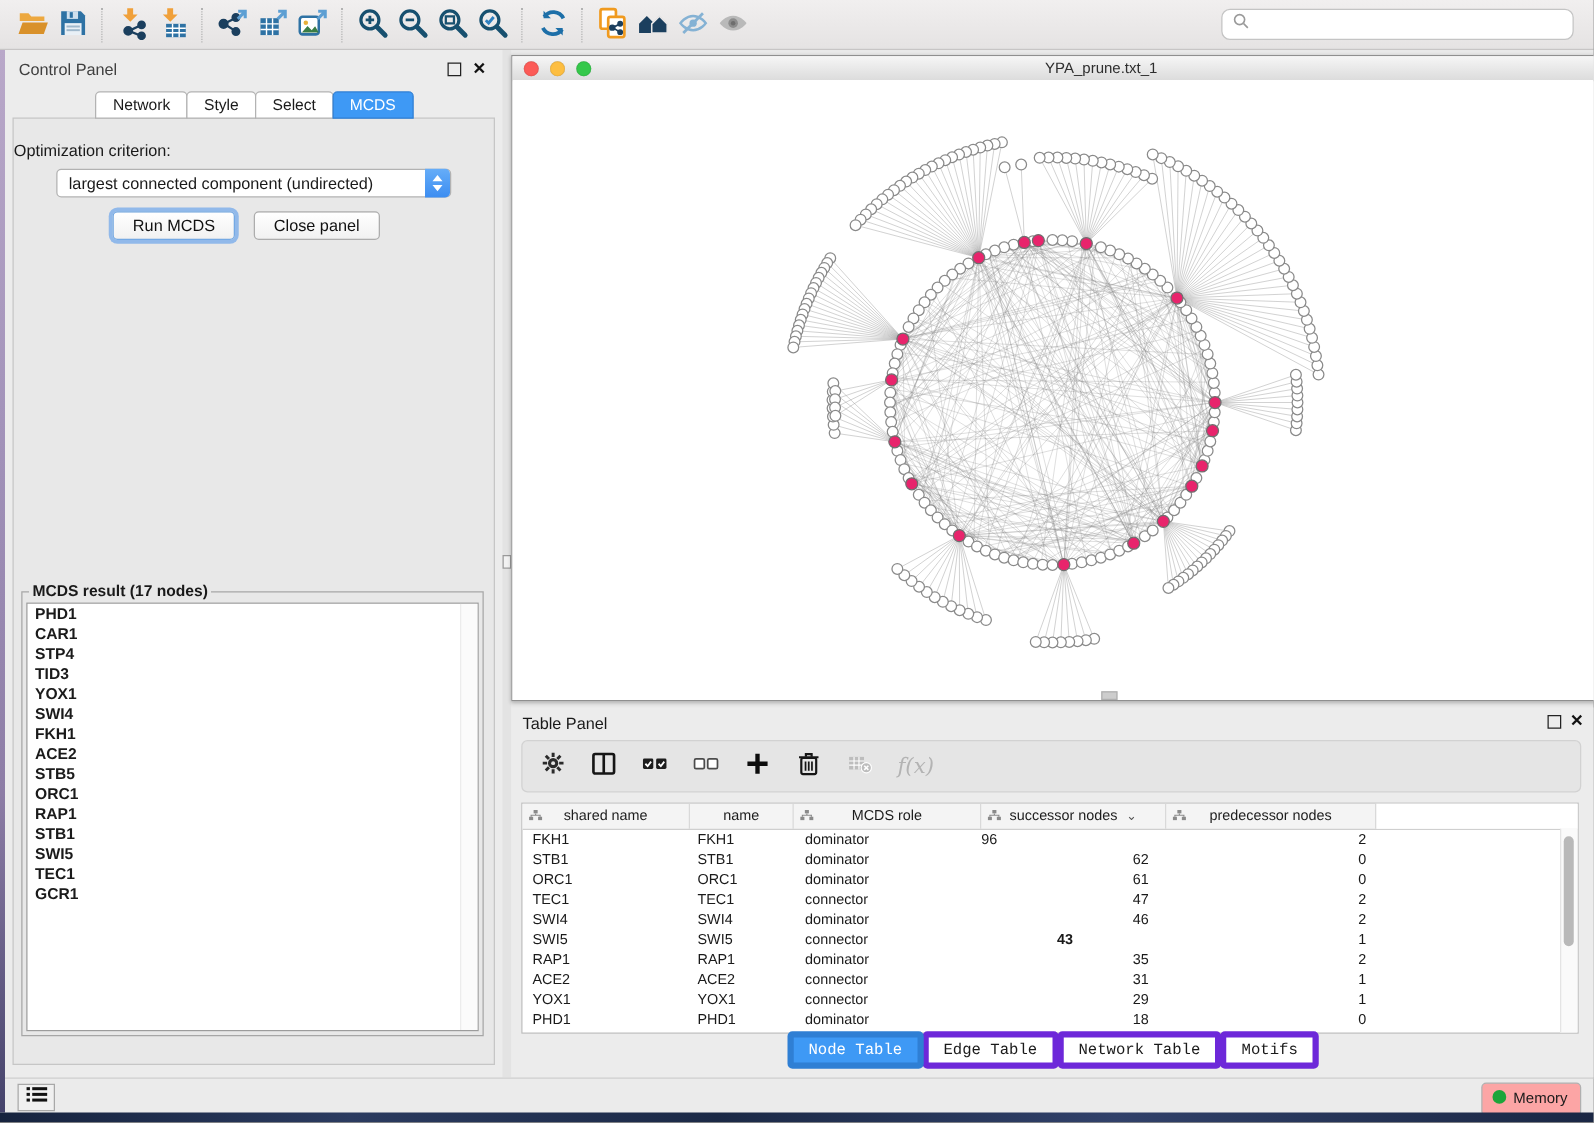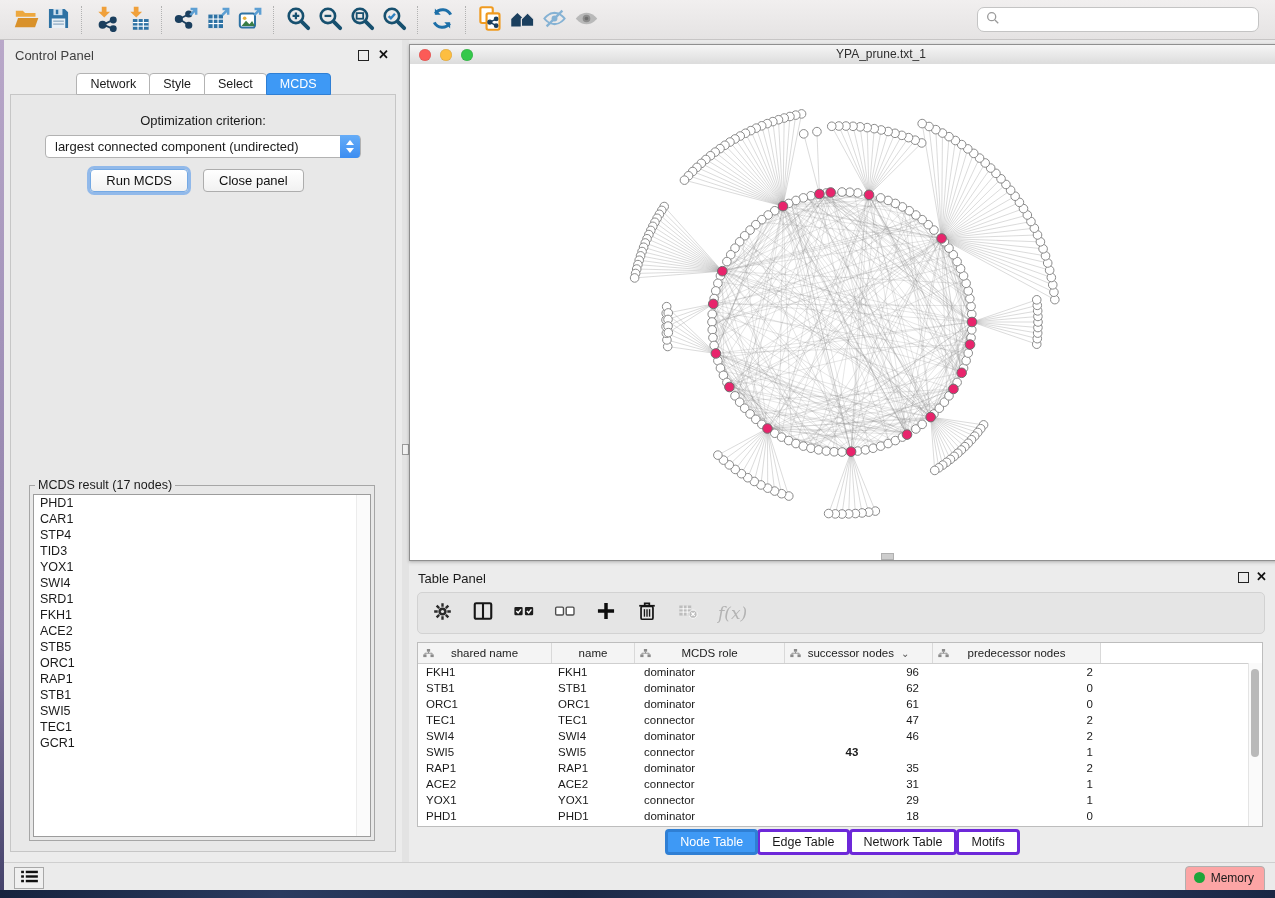--- a/index.html
+++ b/index.html
@@ -24,34 +24,34 @@
   .cp-header{position:relative;height:30px;}
   .cp-title{position:absolute;left:11px;top:8px;font-size:13px;color:#404040;}
   .float-glyph{position:absolute;width:9px;height:9px;border:1.5px solid #222;top:10px;}
   .close-glyph{position:absolute;top:7px;font-size:13px;font-weight:bold;color:#111;}
   .cp-header .float-glyph{right:33px;} .cp-header .close-glyph{right:13px;}
   .cp-tabs{position:absolute;left:0;top:33px;width:100%;display:flex;justify-content:center;z-index:2;}
   .tab{height:20px;line-height:20px;padding:0 13px;background:#fff;border:1px solid #b3b3b3;margin-right:-1px;
        font-size:12.5px;border-radius:4px 4px 0 0;color:#1a1a1a;}
   .tab.active{background:#3e99f5;border-color:#2f7fd4;color:#fff;z-index:3;}
   .cp-body{position:absolute;left:6px;right:6px;top:54px;bottom:10px;background:#e8e8e8;border:1px solid #c6c6c6;}
-  .opt-label{position:absolute;top:18px;left:0;right:0;text-align:center;font-size:13px;}
+  .opt-label{position:absolute;top:18px;left:0;right:0;text-align:left;font-size:13px;}
   .select{position:absolute;top:40px;left:50%;transform:translateX(-50%);width:316px;height:23px;background:#fff;
           border:1px solid #b2b2b2;border-radius:4px;box-sizing:border-box;font-size:13px;}
   .select .val{position:absolute;left:9px;top:3px;white-space:nowrap;}
   .stepper{position:absolute;right:0;top:-1px;bottom:-1px;width:20px;background:linear-gradient(#66adf8,#3c8df1);
            border-radius:0 4px 4px 0;display:flex;flex-direction:column;align-items:center;justify-content:center;gap:3px;}
   .stepper i{display:block;width:0;height:0;border-left:4px solid transparent;border-right:4px solid transparent;}
   .stepper .up{border-bottom:5px solid #fff;} .stepper .dn{border-top:5px solid #fff;}
   .btn-row{position:absolute;top:74px;left:0;right:12px;display:flex;justify-content:center;gap:15px;}
   .btn{height:23px;padding:0 15px;background:linear-gradient(#ffffff,#f1f1f1);border:1px solid #adadad;
        border-radius:4px;font-size:13px;font-family:inherit;color:#111;}
   .btn.focused{box-shadow:0 0 0 3px rgba(98,160,235,.65);border-color:#74a9e4;}
   .result-box{position:absolute;left:6px;right:8px;top:371px;height:361px;border:1px solid #a6a6a6;
-              margin:12px;padding:0;}
+              margin:0;padding:0;font-weight:bold;}
   .result-box legend{font-size:12.5px;padding:0 3px;margin-left:5px;}
   .listbox{position:absolute;left:3px;right:3px;top:2px;bottom:3px;background:#fff;border:1px solid #9c9c9c;overflow:hidden;}
   .listbox .item{font-size:12.5px;line-height:16px;padding-left:6px;}
   .listbox .track{position:absolute;right:0;top:0;bottom:0;width:13px;background:#fbfbfb;border-left:1px solid #ececec;}
   
   .splitter{position:absolute;left:402px;top:40px;width:7px;height:822px;background:#e3e3e3;}
   .splitter .knob{position:absolute;left:0;top:404px;width:7px;height:11px;background:#f2f2f2;border:1px solid #9a9a9a;box-sizing:border-box;}
   
   .right-pane{position:absolute;left:409px;top:40px;width:866px;height:822px;background:#e9e9e9;}
   .net-window{position:absolute;left:0;top:4px;width:944px;height:517px;border:1px solid #8f8f8f;
@@ -75,22 +75,22 @@
   .thead{display:flex;height:20px;background:#f4f4f4;border-bottom:1px solid #cfcfcf;font-size:11.5px;}
   .th{position:relative;border-right:1px solid #d9d9d9;display:flex;align-items:center;justify-content:center;box-sizing:border-box;color:#1c1c1c;}
   .th .hicon{position:absolute;left:5px;top:5px;}
   .th .sort{margin-left:7px;color:#555;font-size:10px;}
   .th-fill{flex:1;background:#fff;}
   .trow{display:flex;height:16px;font-size:11.5px;align-items:center;}
   .td{box-sizing:border-box;white-space:nowrap;overflow:hidden;}
   .vscroll{position:absolute;right:0;top:20px;bottom:0;width:13px;background:#fafafa;border-left:1px solid #e4e4e4;}
   .vthumb{position:absolute;left:2px;top:6px;width:8px;height:88px;background:#b9b9b9;border-radius:5px;}
   .tp-tabs{position:absolute;left:0;right:0;bottom:7px;display:flex;justify-content:center;}
-  .ttab{height:20px;line-height:20px;padding:0 12px;background:#fff;border:3px solid #6d28d9;margin-right:-1px;
-        font-size:12.5px;border-radius:4px;color:#1a1a1a;}
+  .ttab{height:20px;line-height:20px;padding:0 12px;background:#fff;border:5px solid #6d28d9;margin-right:-1px;
+        font-size:12.5px;border-radius:4px;color:#1a1a1a;font-family:Liberation Mono, monospace;}
   .ttab.active{background:#3e99f5;border-color:#2f7fd4;color:#fff;z-index:2;position:relative;}
   
   .status-bar{position:absolute;left:4px;right:0;top:862px;height:28px;background:#ebebeb;border-top:1px solid #cfcfcf;box-sizing:border-box;}
   .list-btn{position:absolute;left:10px;top:4px;width:28px;height:20px;border:1px solid #a8a8a8;background:#f0f0f0;
             display:grid;place-items:center;}
   .memory-btn{position:absolute;right:10px;top:3px;height:21px;padding:0 10px 4px 8px;background:#fca5a5;border:1px solid #b0b0b0;
               border-radius:4px;display:flex;align-items:center;gap:6px;font-size:12px;}
   .memory-dot{width:11px;height:11px;border-radius:50%;background:#1ca53a;}
 </style>
 </head>
@@ -284,21 +284,20 @@
       <fieldset class="result-box">
         <legend>MCDS result (17 nodes)</legend>
         <div class="listbox" id="resultList">
           <div class="track"></div>
         <div class="item">PHD1</div>
             <div class="item">CAR1</div>
             <div class="item">STP4</div>
             <div class="item">TID3</div>
             <div class="item">YOX1</div>
             <div class="item">SWI4</div>
-            <div class="item">SRD1</div>
             <div class="item">FKH1</div>
             <div class="item">ACE2</div>
             <div class="item">STB5</div>
             <div class="item">ORC1</div>
             <div class="item">RAP1</div>
             <div class="item">STB1</div>
             <div class="item">SWI5</div>
             <div class="item">TEC1</div>
             <div class="item">GCR1</div>
           </div>
@@ -1164,21 +1163,21 @@
                 </svg></span>
               <span>predecessor nodes</span>
             </div>
             <div class="th-fill"></div>
           </div>
         <div id="tpBody">
             <div class="trow">
               <div class="td" style="width: 134px; text-align: left; padding-left: 8px;">FKH1</div>
               <div class="td" style="width: 83px; text-align: left; padding-left: 6px;">FKH1</div>
               <div class="td" style="width: 150px; text-align: left; padding-left: 9px;">dominator</div>
-              <div class="td" style="width: 148px; text-align: right; padding-right: 14px;">96</div>
+              <div class="td" style="width: 148px; padding-right: 14px;">96</div>
               <div class="td" style="width: 168px; text-align: right; padding-right: 8px;">2</div>
             </div>
             <div class="trow">
               <div class="td" style="width: 134px; text-align: left; padding-left: 8px;">STB1</div>
               <div class="td" style="width: 83px; text-align: left; padding-left: 6px;">STB1</div>
               <div class="td" style="width: 150px; text-align: left; padding-left: 9px;">dominator</div>
               <div class="td" style="width: 148px; text-align: right; padding-right: 14px;">62</div>
               <div class="td" style="width: 168px; text-align: right; padding-right: 8px;">0</div>
             </div>
             <div class="trow">

